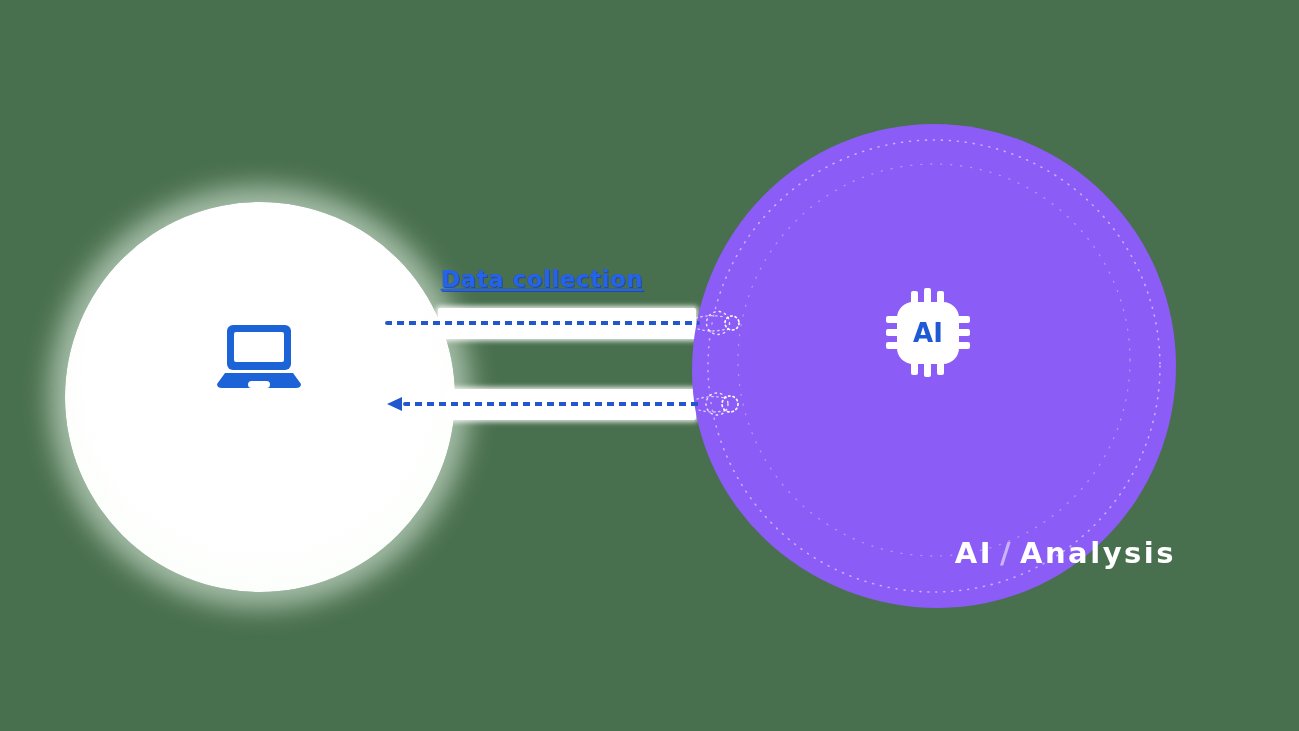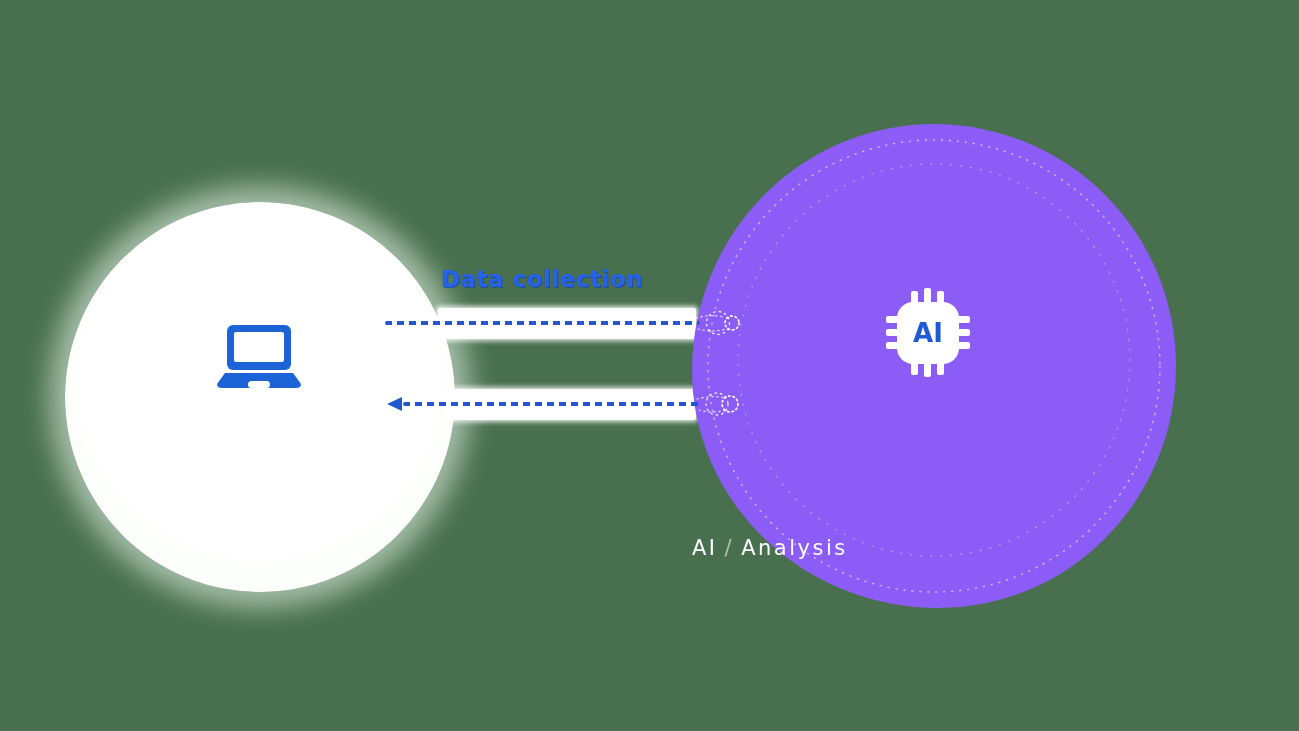--- a/index.html
+++ b/index.html
@@ -33,22 +33,22 @@
 
   
   .ai-circle {
     position:absolute; left:692px; top:124px; width:484px; height:484px;
     border-radius:50% 50% 49% 51% / 51% 50% 50% 49%;
     background:#8b5cf6; z-index:3;
   }
   .sketch-rings { position:absolute; left:0; top:0; }
   .chip-icon { position:absolute; left:191px; top:164px; }
   .ai-label {
-    position:absolute; left:0; top:412px; width:100%; text-align:left;
-    color:#ffffff; font-size:21px; letter-spacing:2.5px; font-weight:400;
+    position:absolute; left:0; top:412px; width:100%; text-align:right;
+    color:#ffffff; font-size:29px; letter-spacing:2.5px; font-weight:700;
   }
   .ai-label .slash { color:rgba(255,255,255,0.55); padding:0 7px; }
 
   
   .dash-line {
     position:absolute; height:4px; z-index:4; border-radius:2px;
     background:repeating-linear-gradient(90deg,
       #2457cd 0px, #2457cd 7px, transparent 7px, transparent 12px);
   }
   .dash-top    { left:385px; top:321px; width:315px; }
@@ -59,20 +59,21 @@
     border-right:15px solid #2158d0;
   }
   .scribble { position:absolute; z-index:5; }
   .scribble-top    { left:694px; top:305px; }
   .scribble-bottom { left:694px; top:386px; }
 
   .flow-label {
     position:absolute; z-index:5; width:320px; text-align:center;
     font-weight:700; font-size:23px; letter-spacing:0.5px; color:#2563e8;
     text-shadow:1px 1px 0 rgba(27,63,174,0.75), -0.5px -0.5px 0 rgba(27,63,174,0.4);
+    text-decoration:underline;
   }
   .label-top    { left:382px; top:266px; }
   .label-bottom { left:382px; top:449px; }
 </style>
 </head>
 <body>
 
 <div class="stage">
 
   <div class="website-circle">

